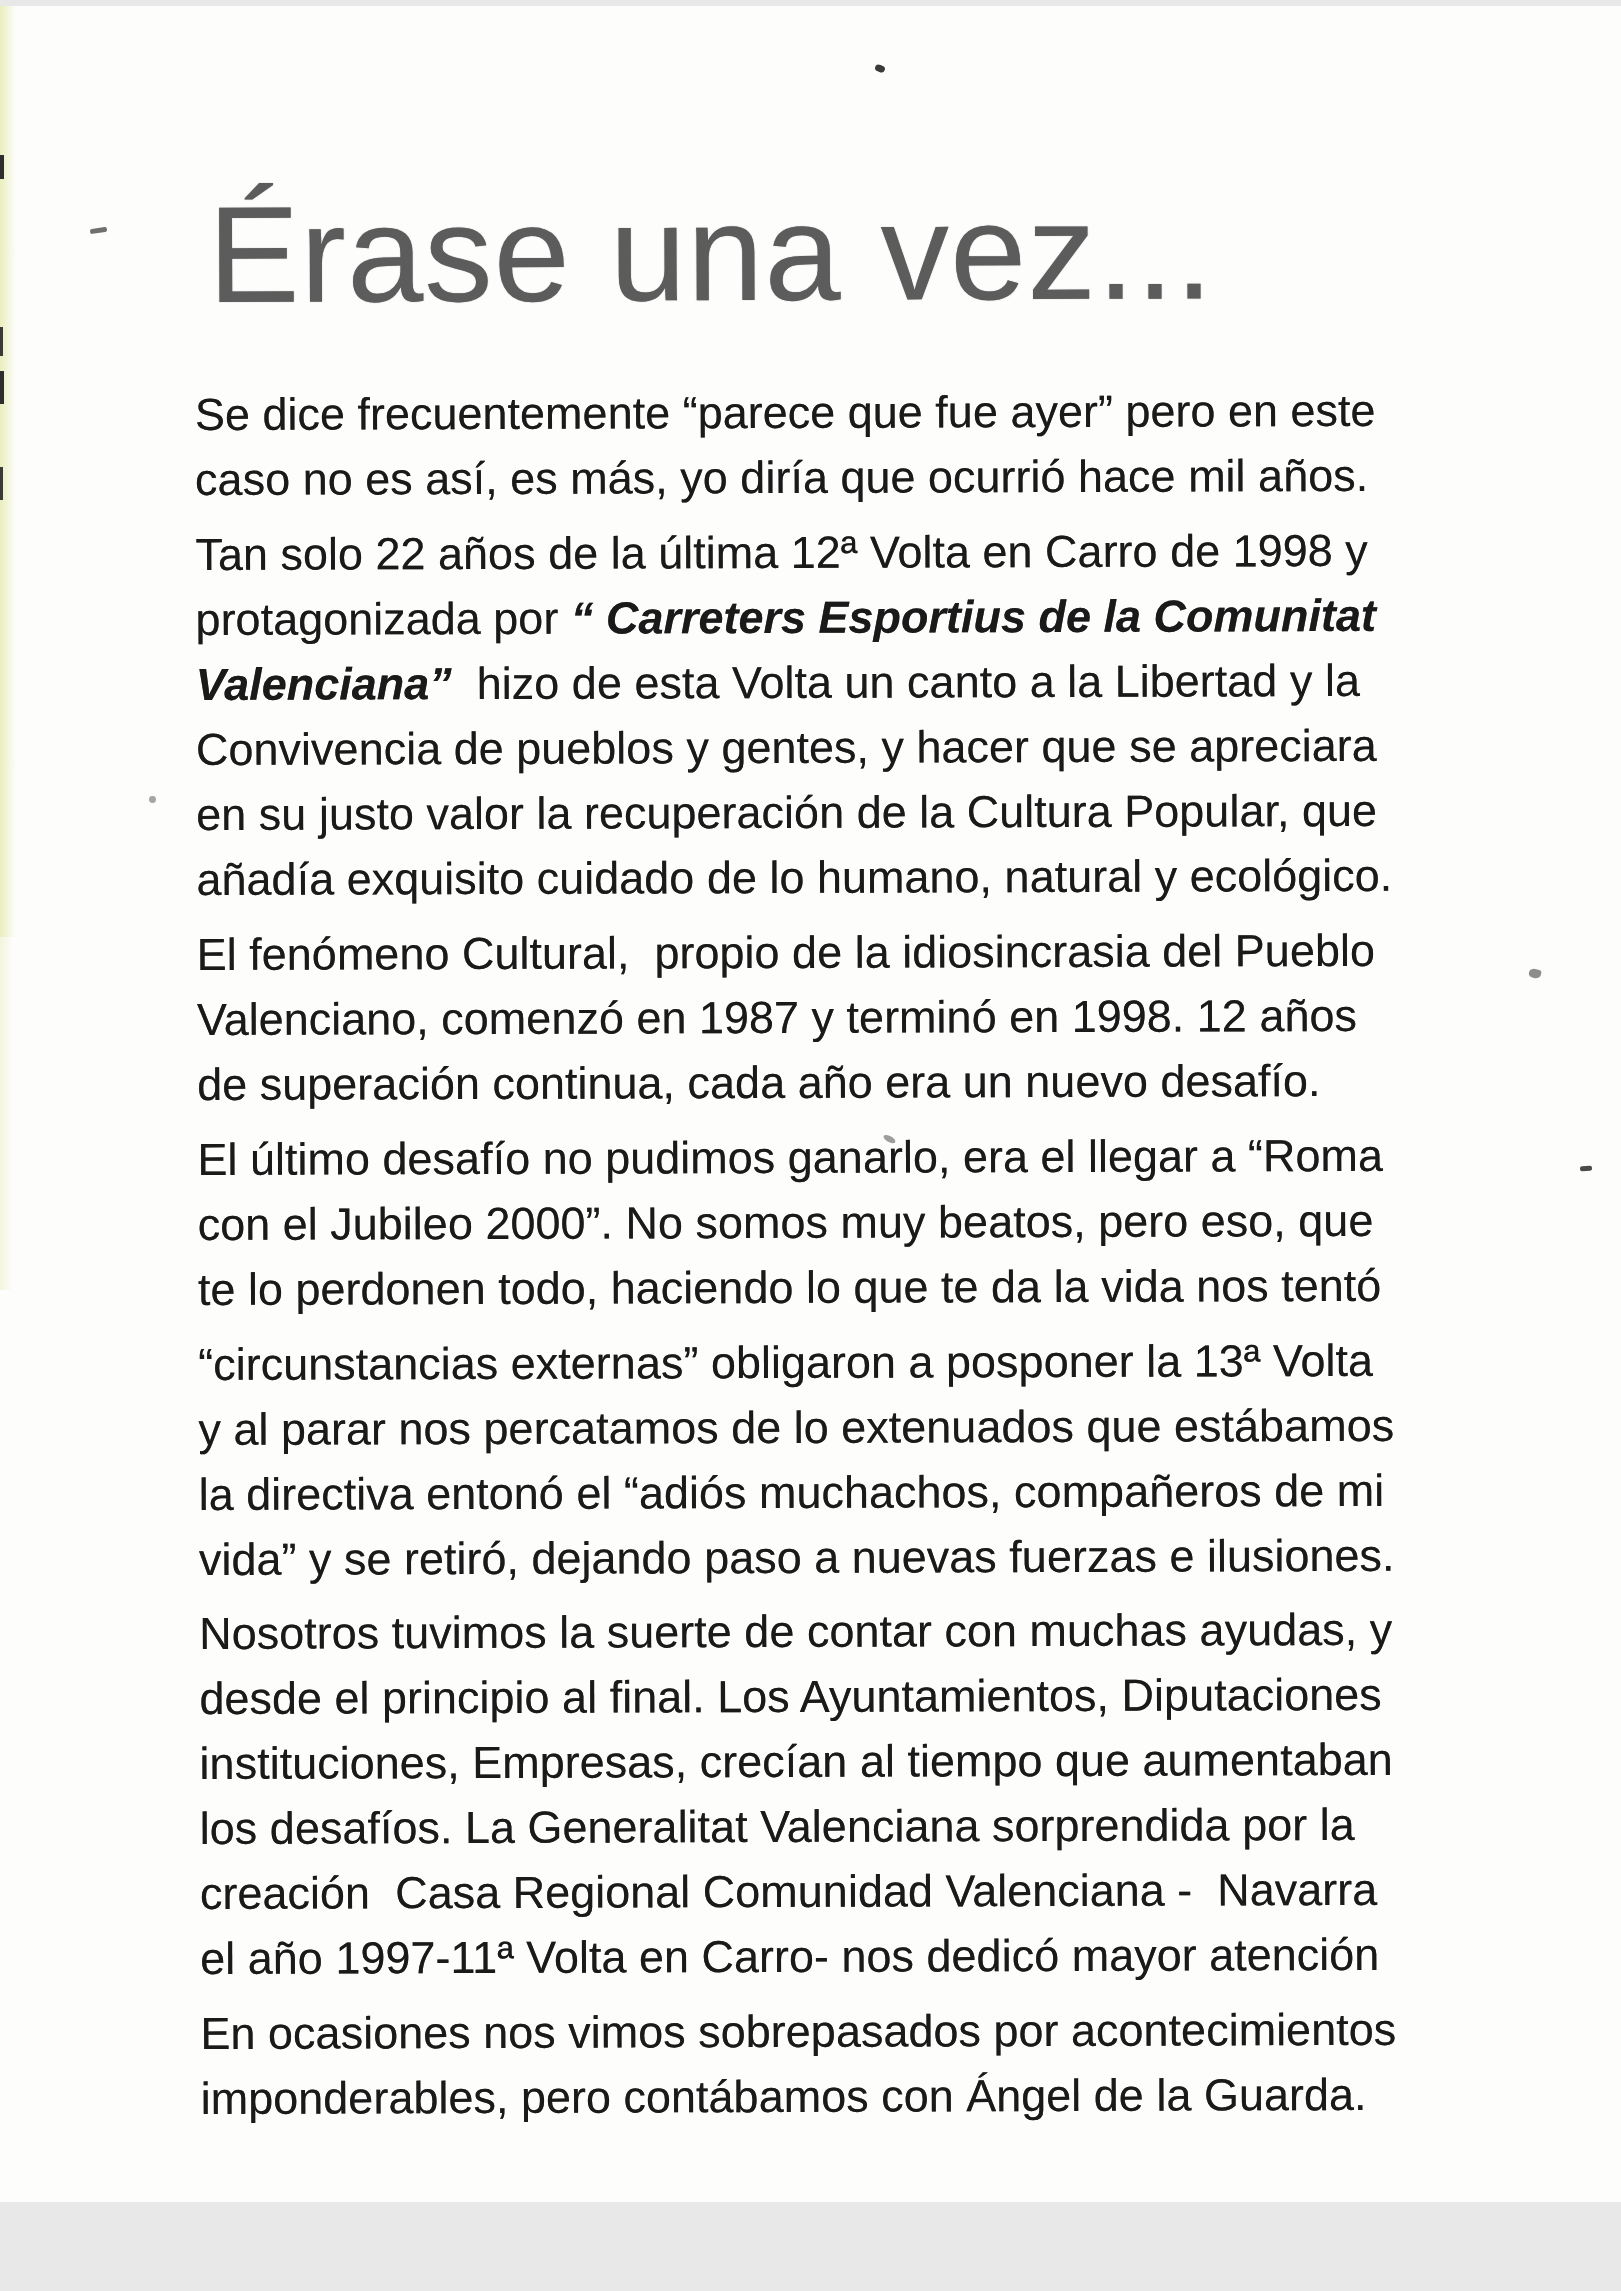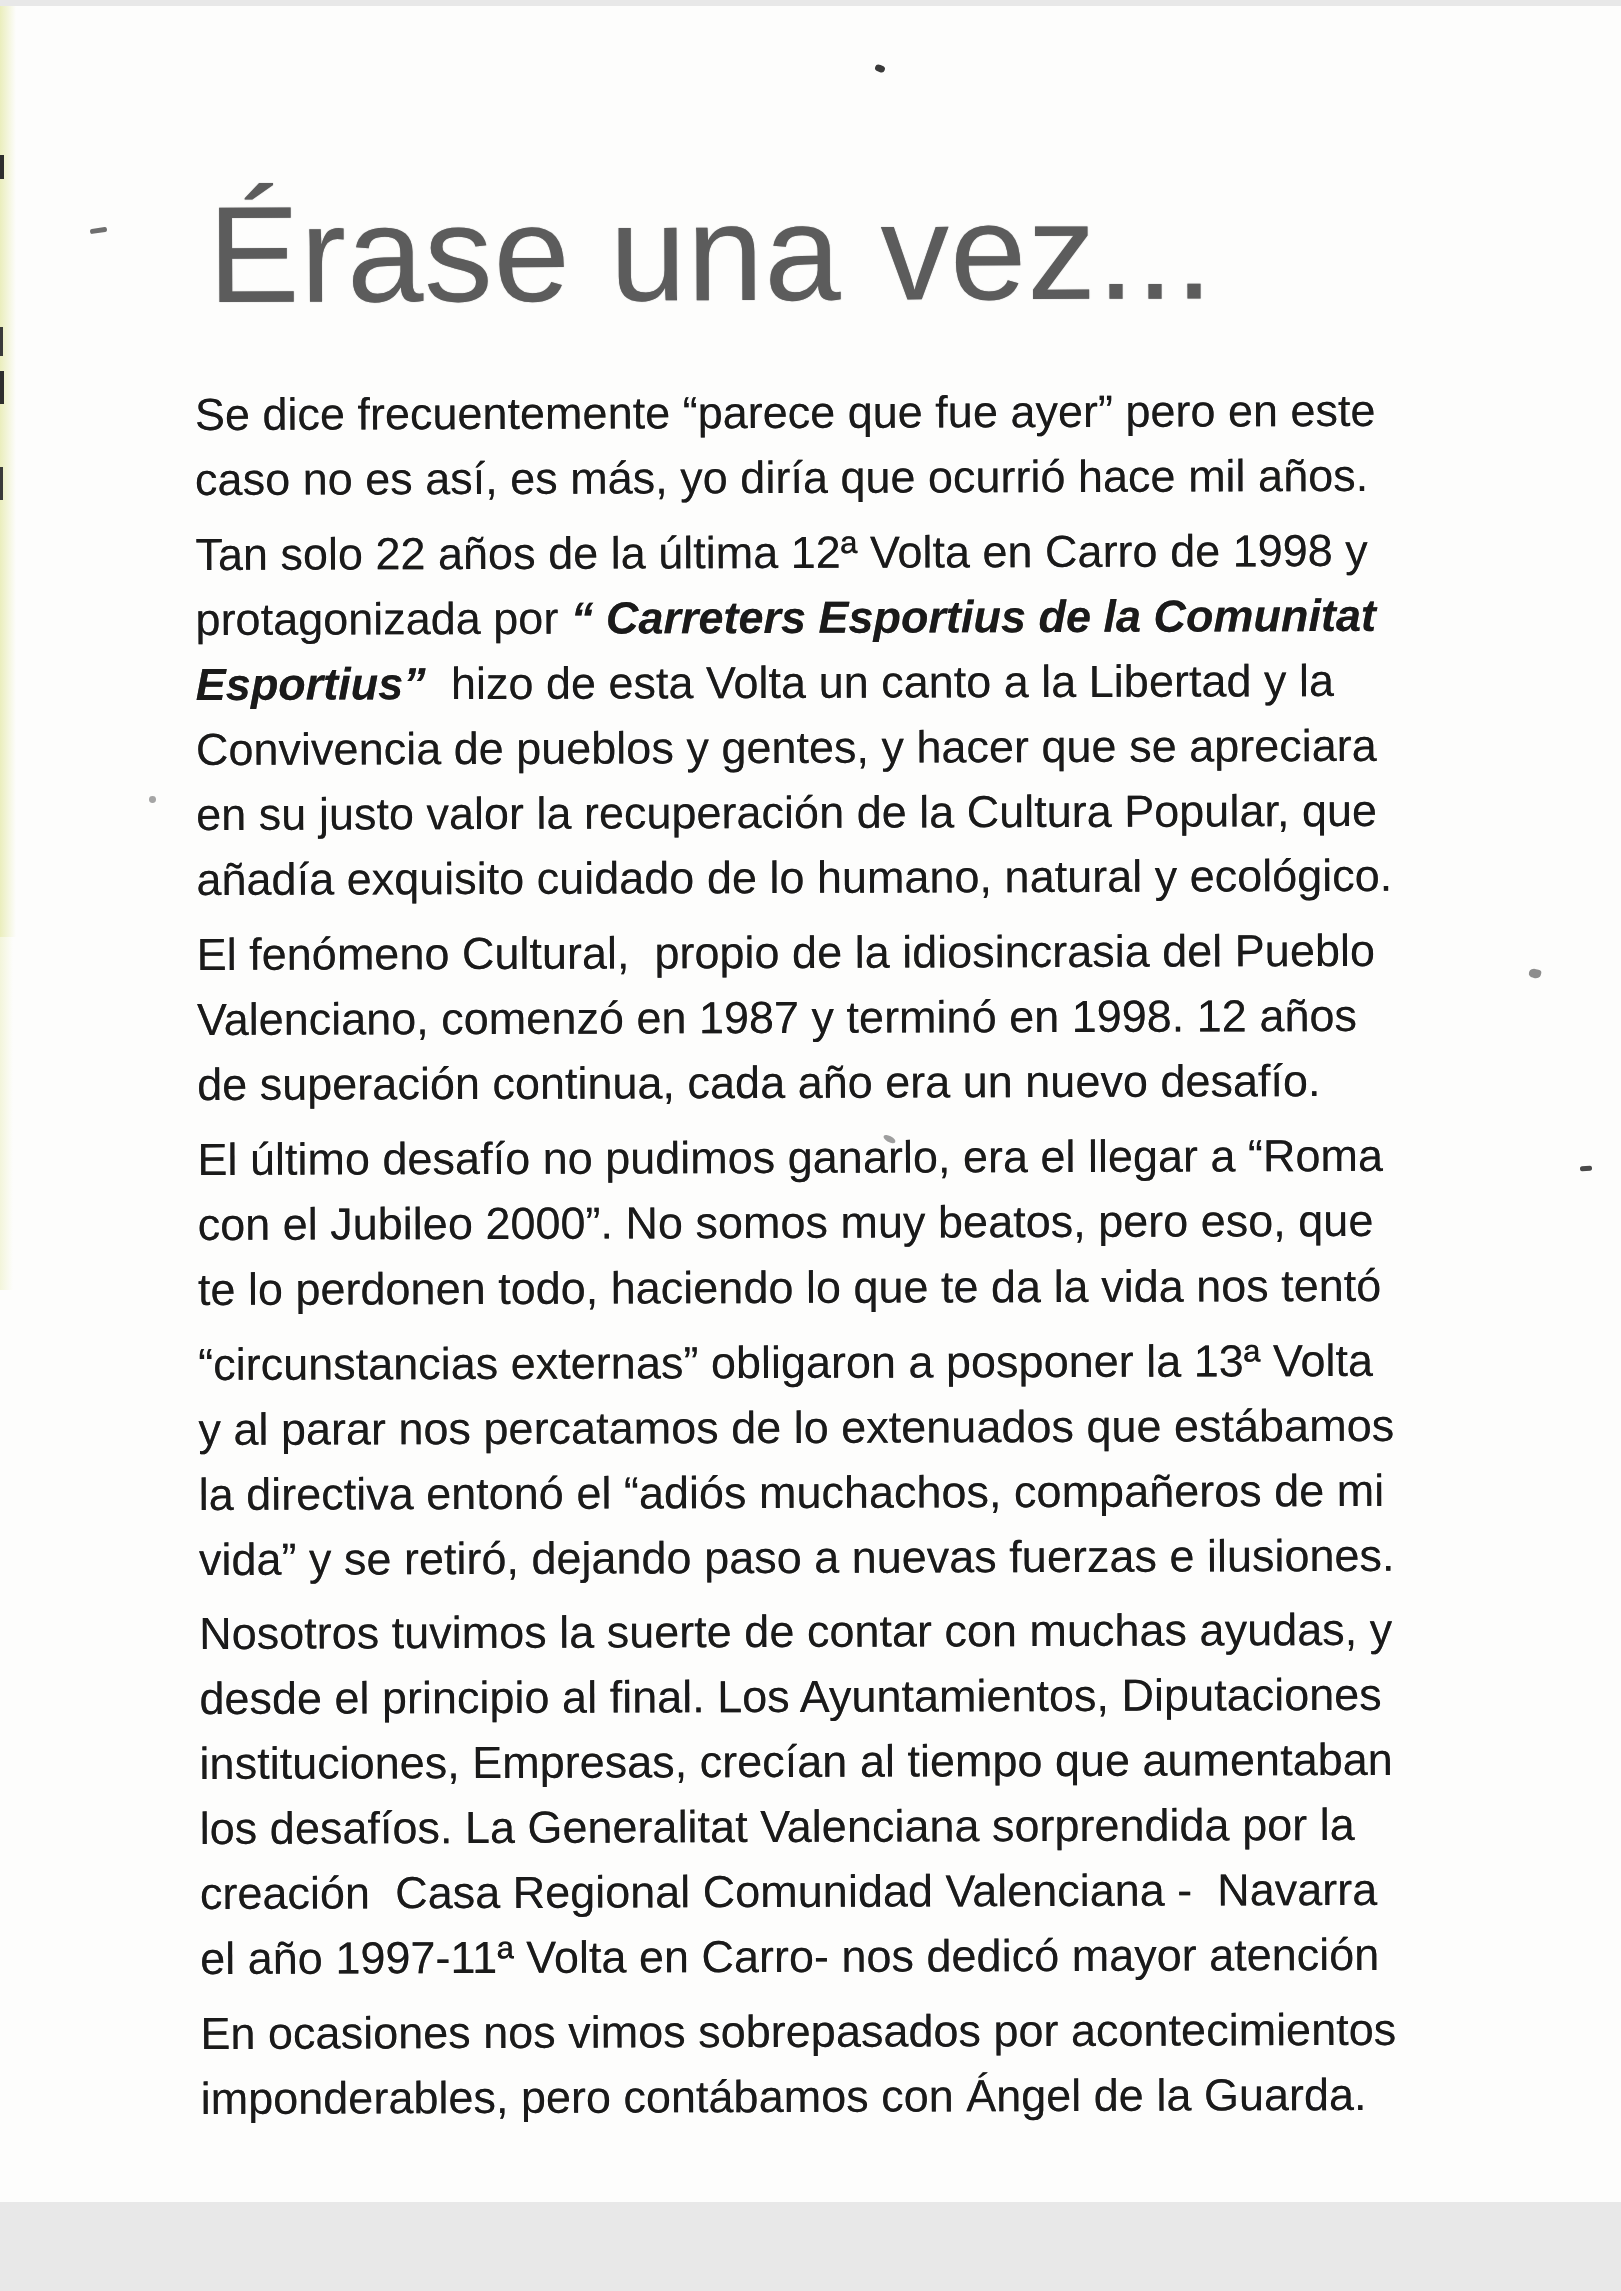--- a/index.html
+++ b/index.html
@@ -67,21 +67,21 @@
   <div class="content">
     <h1 class="title">Érase una vez...</h1>
     <div>
         <p class="para">
           <span class="line">Se dice frecuentemente “parece que fue ayer” pero en este</span>
           <span class="line">caso no es así, es más, yo diría que ocurrió hace mil años.</span>
         </p>
         <p class="para">
           <span class="line">Tan solo 22 años de la última 12ª Volta en Carro de 1998 y</span>
           <span class="line"><span>protagonizada por </span><span class="bi">“ Carreters Esportius de la Comunitat</span></span>
-          <span class="line"><span class="bi">Esportius”</span><span>  hizo de esta Volta un canto a la Libertad y la</span></span>
+          <span class="line"><span class="bi">Valenciana”</span><span>  hizo de esta Volta un canto a la Libertad y la</span></span>
           <span class="line">Convivencia de pueblos y gentes, y hacer que se apreciara</span>
           <span class="line">en su justo valor la recuperación de la Cultura Popular, que</span>
           <span class="line">añadía exquisito cuidado de lo humano, natural y ecológico.</span>
         </p>
         <p class="para">
           <span class="line">El fenómeno Cultural,  propio de la idiosincrasia del Pueblo</span>
           <span class="line">Valenciano, comenzó en 1987 y terminó en 1998. 12 años</span>
           <span class="line">de superación continua, cada año era un nuevo desafío.</span>
         </p>
         <p class="para">

